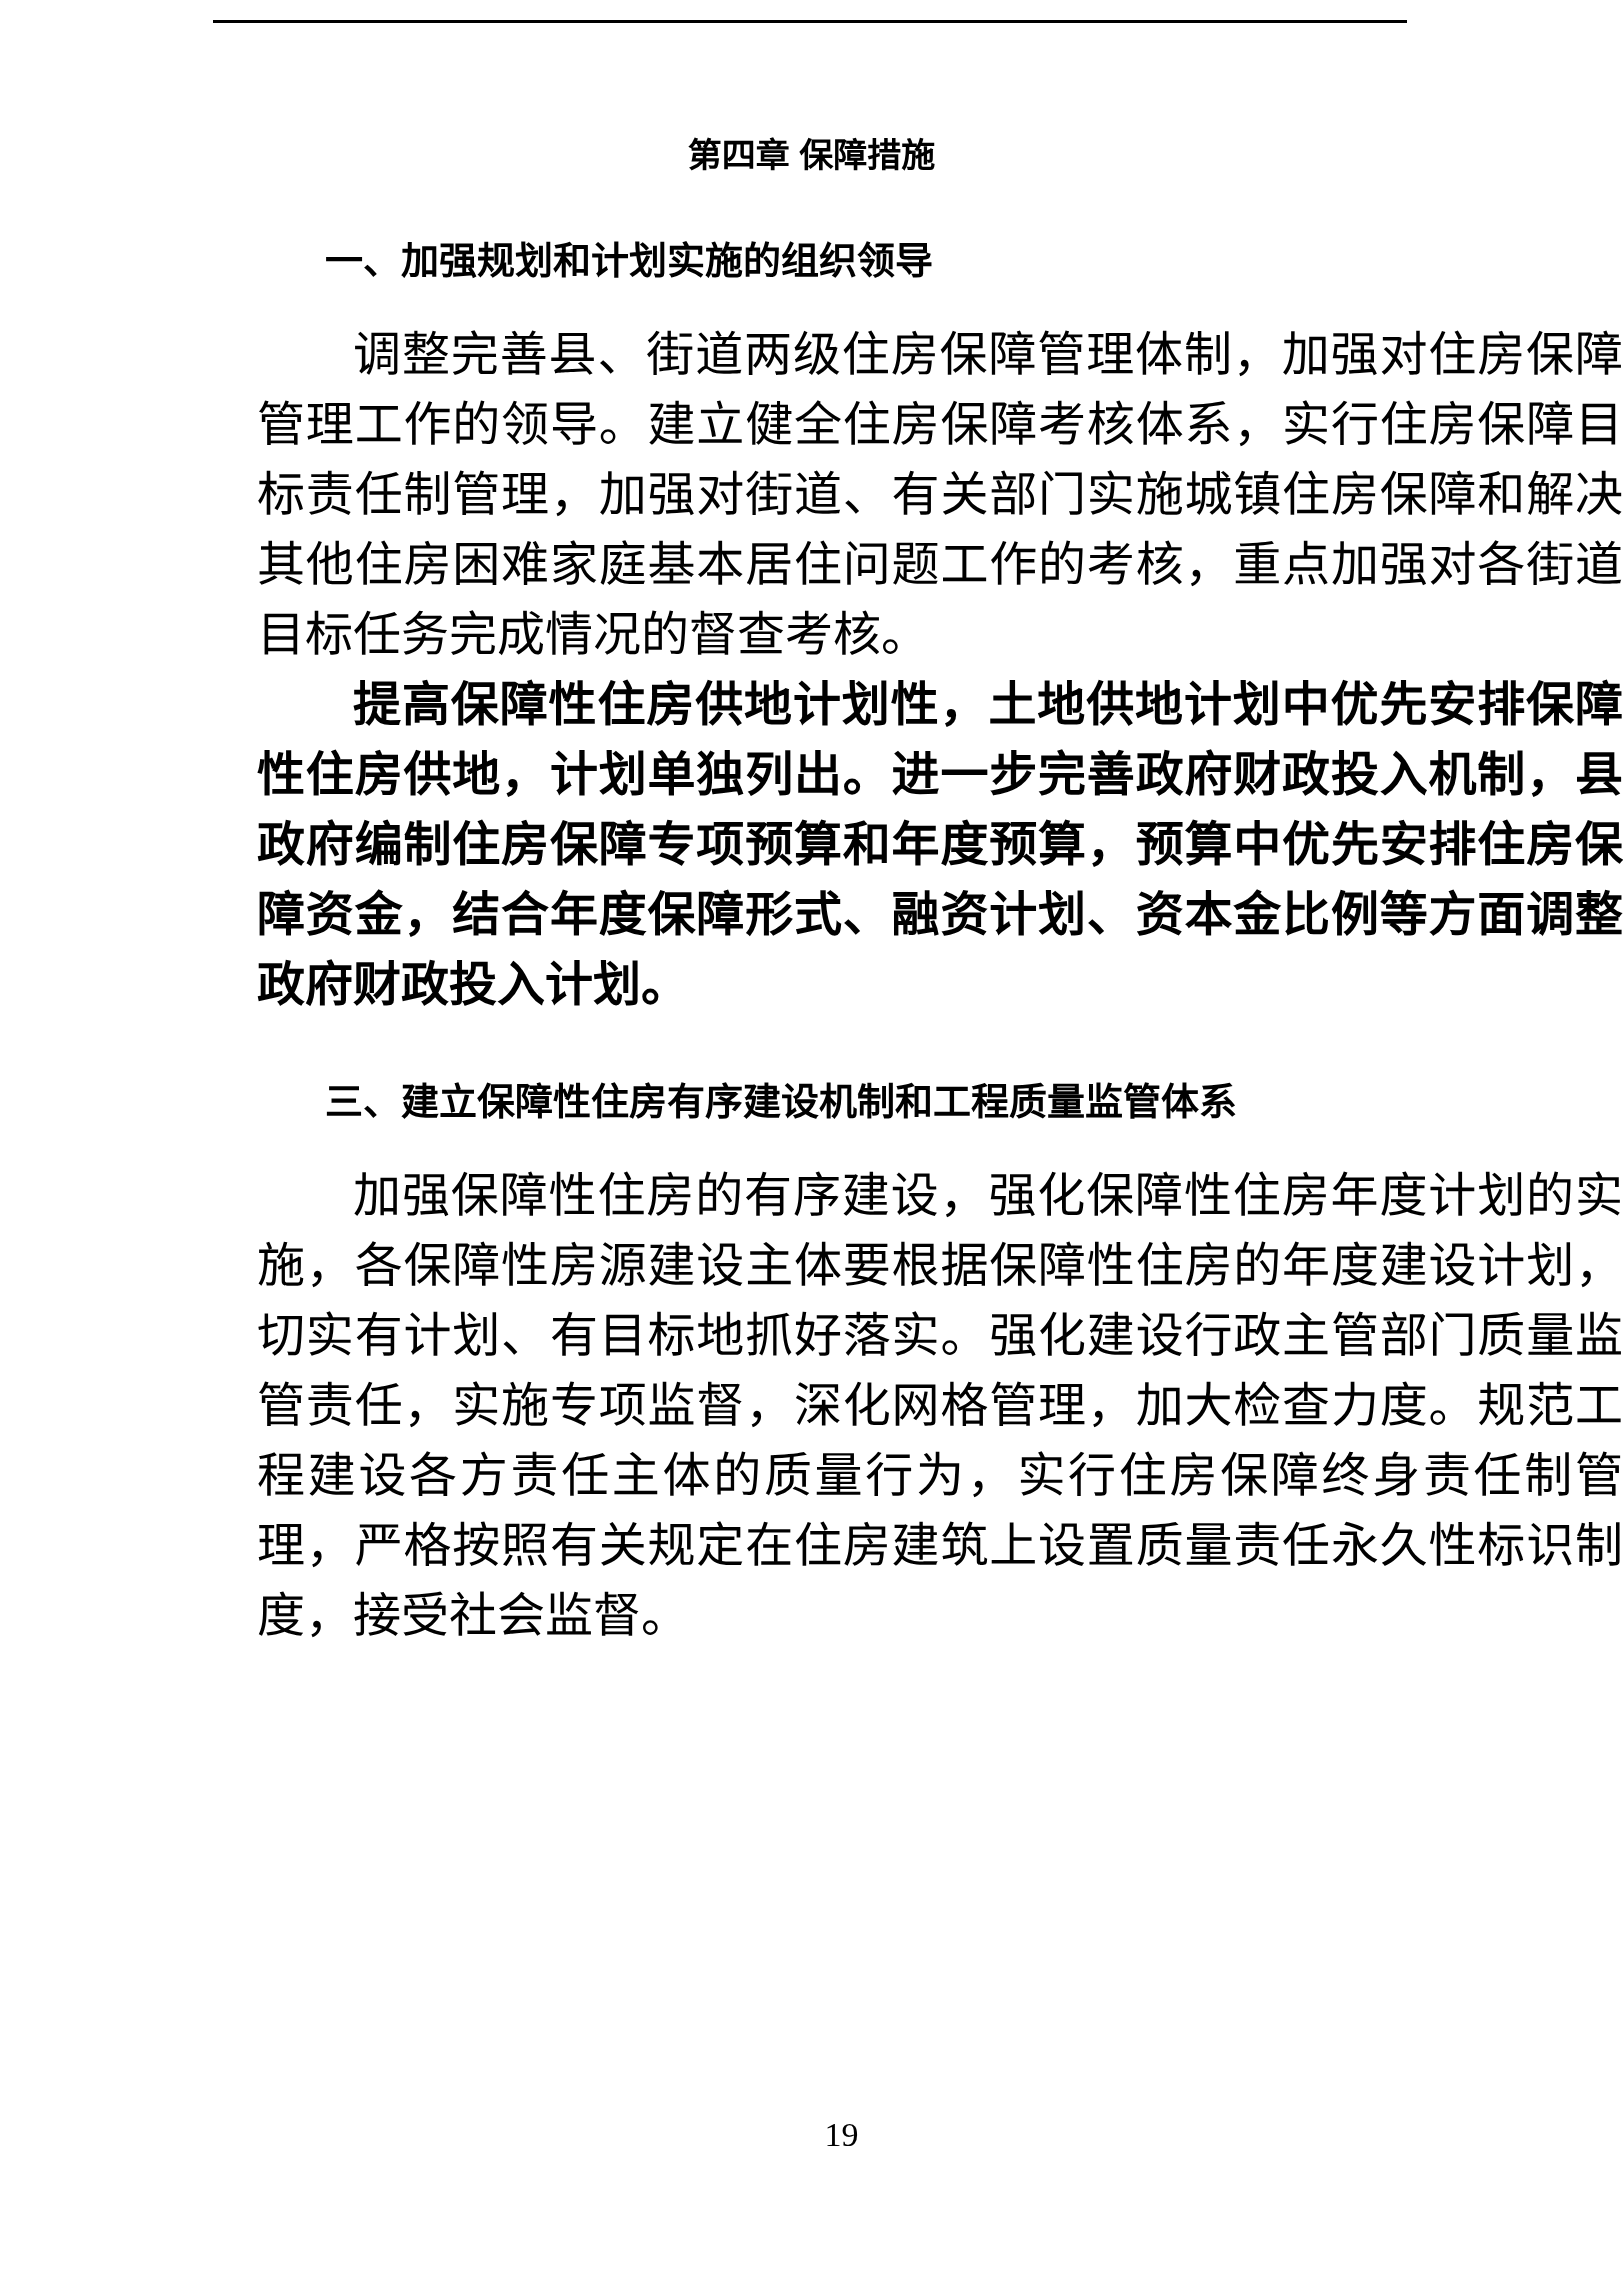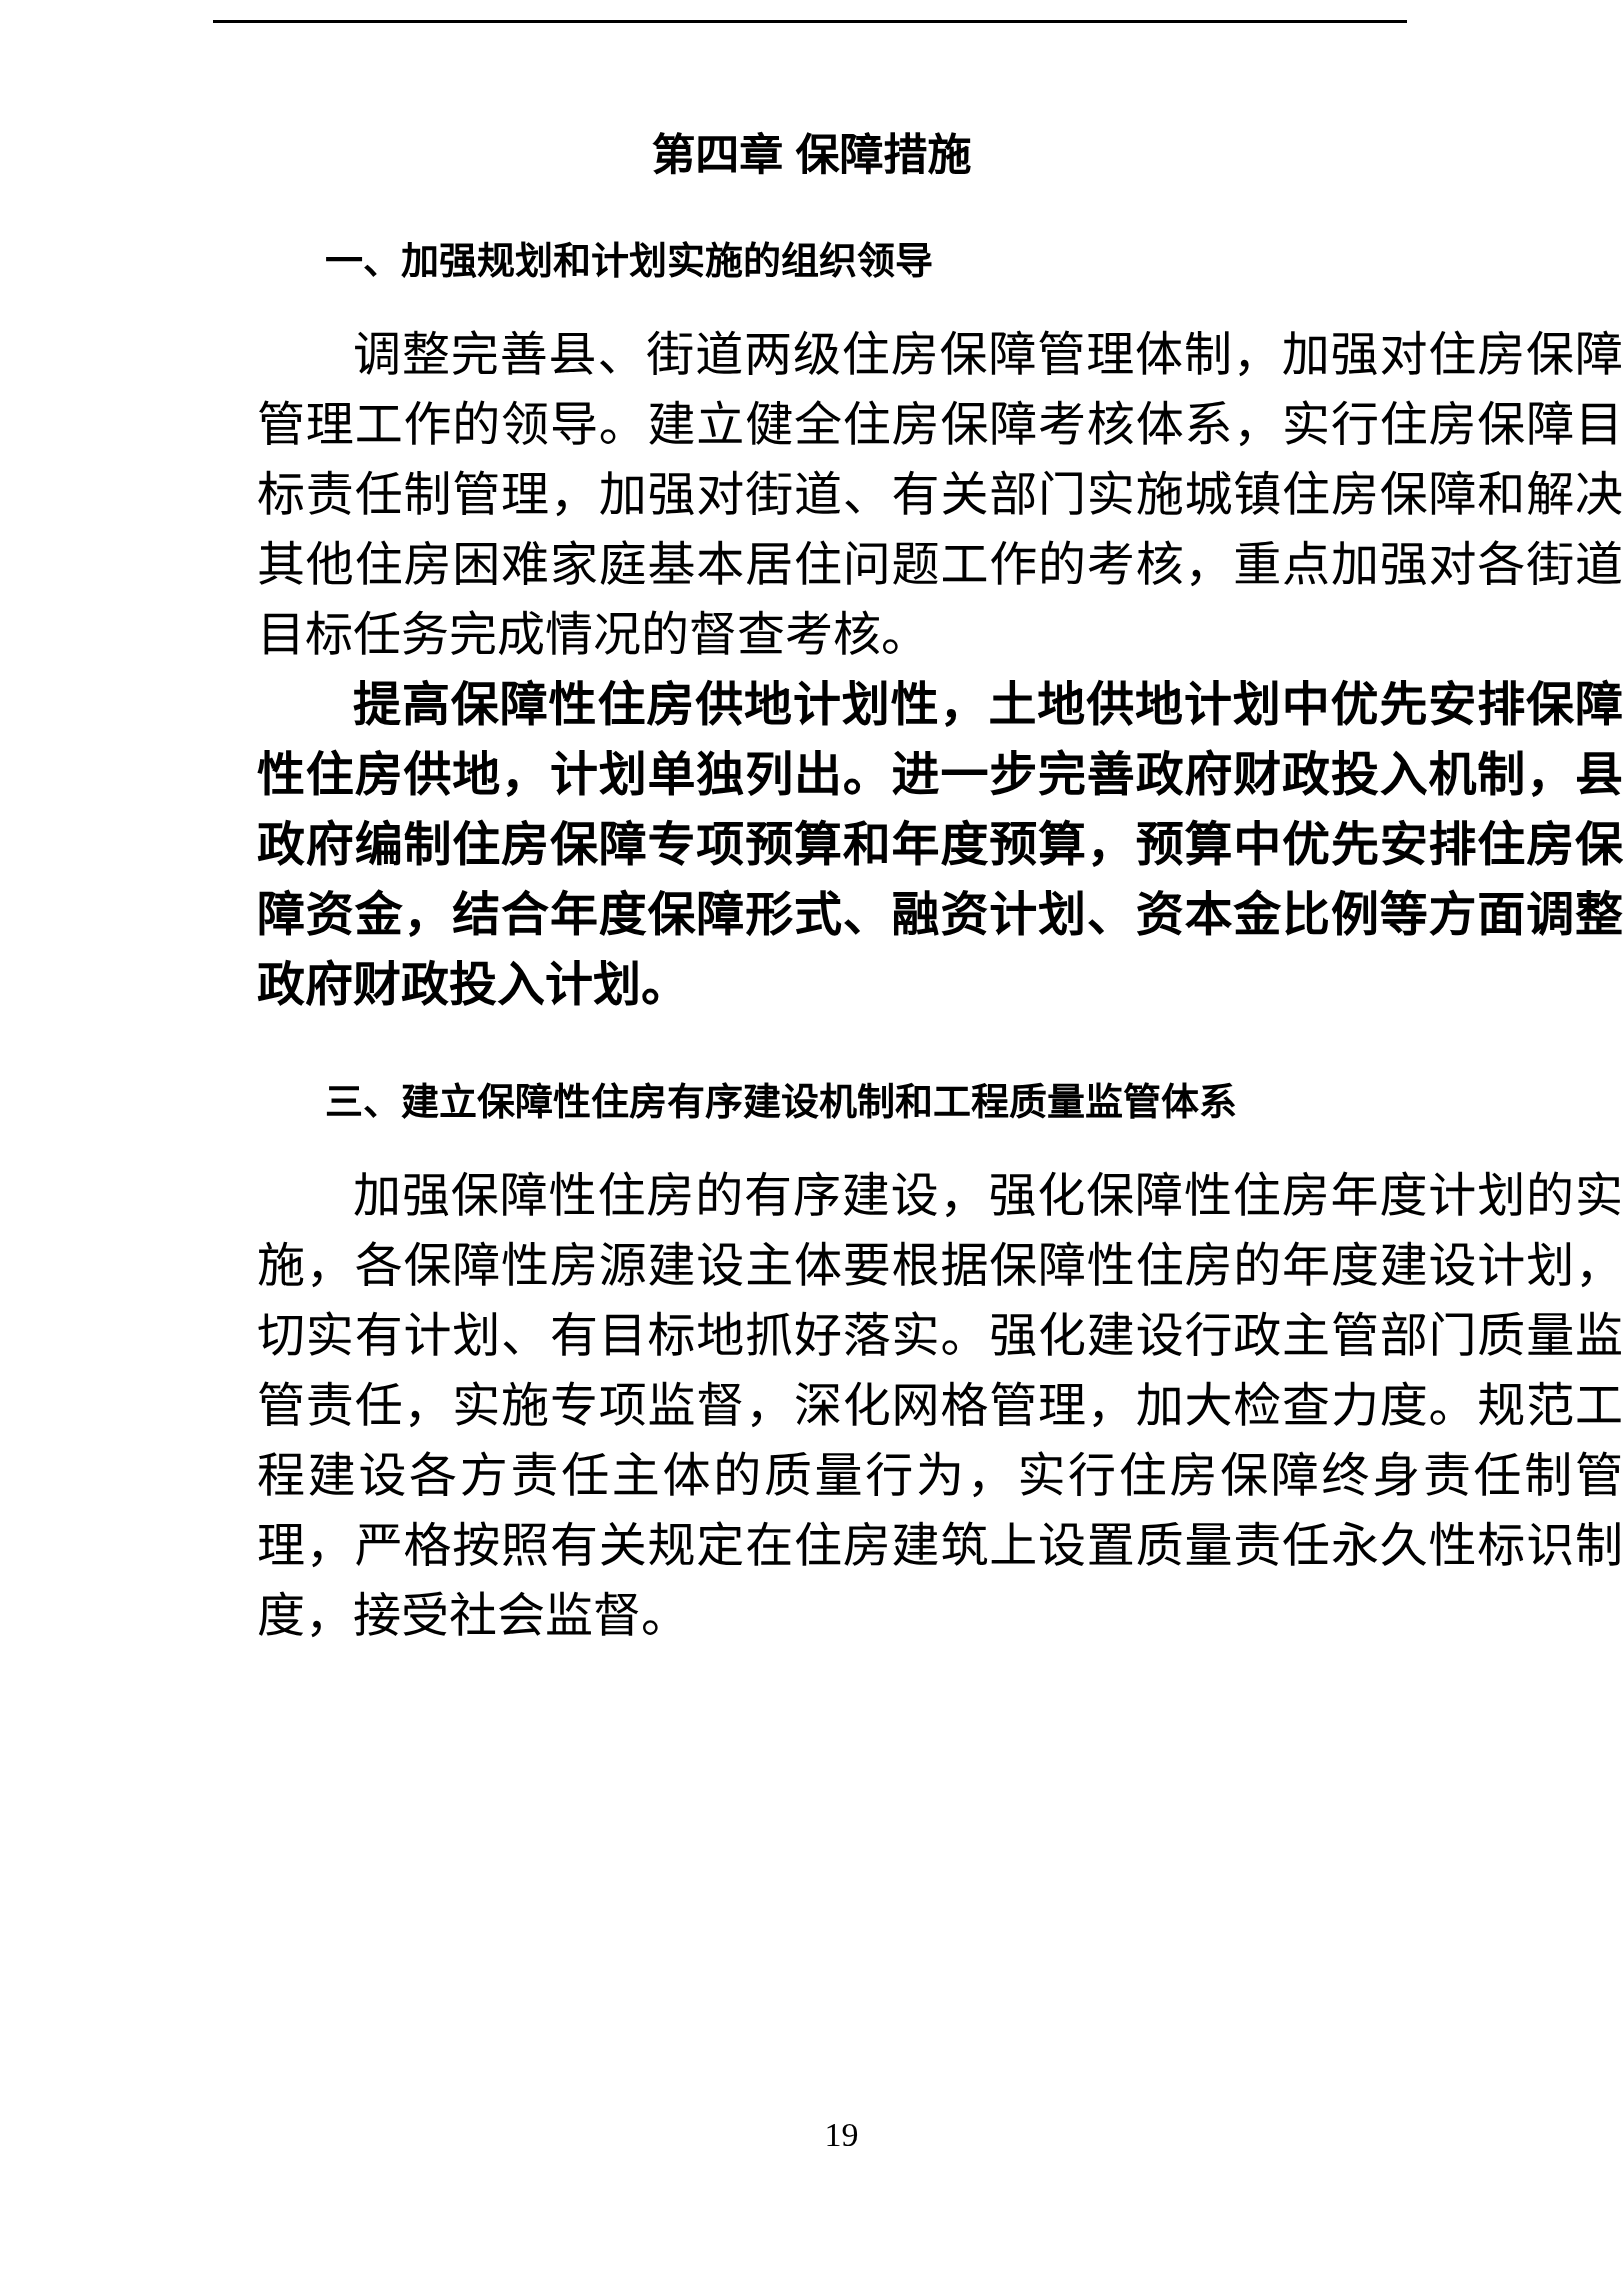--- a/index.html
+++ b/index.html
@@ -31,21 +31,21 @@
     margin: 19.6px 216px 0 213px;
     border: none;
     border-top: 3.9px solid #000000;
     height: 0;
   }
   .chapter-title {
     margin: 108px 0 0 0;
     text-align: center;
     font-family: "Liberation Sans", "DejaVu Sans", sans-serif;
     font-weight: bold;
-    font-size: 44px;
+    font-size: 34px;
     line-height: 48px;
   }
   .content {
     margin-left: 257px;
   }
   .section-heading {
     margin-top: 58px;
     margin-bottom: 35px;
     font-family: "Liberation Sans", "DejaVu Sans", sans-serif;
     font-weight: bold;

